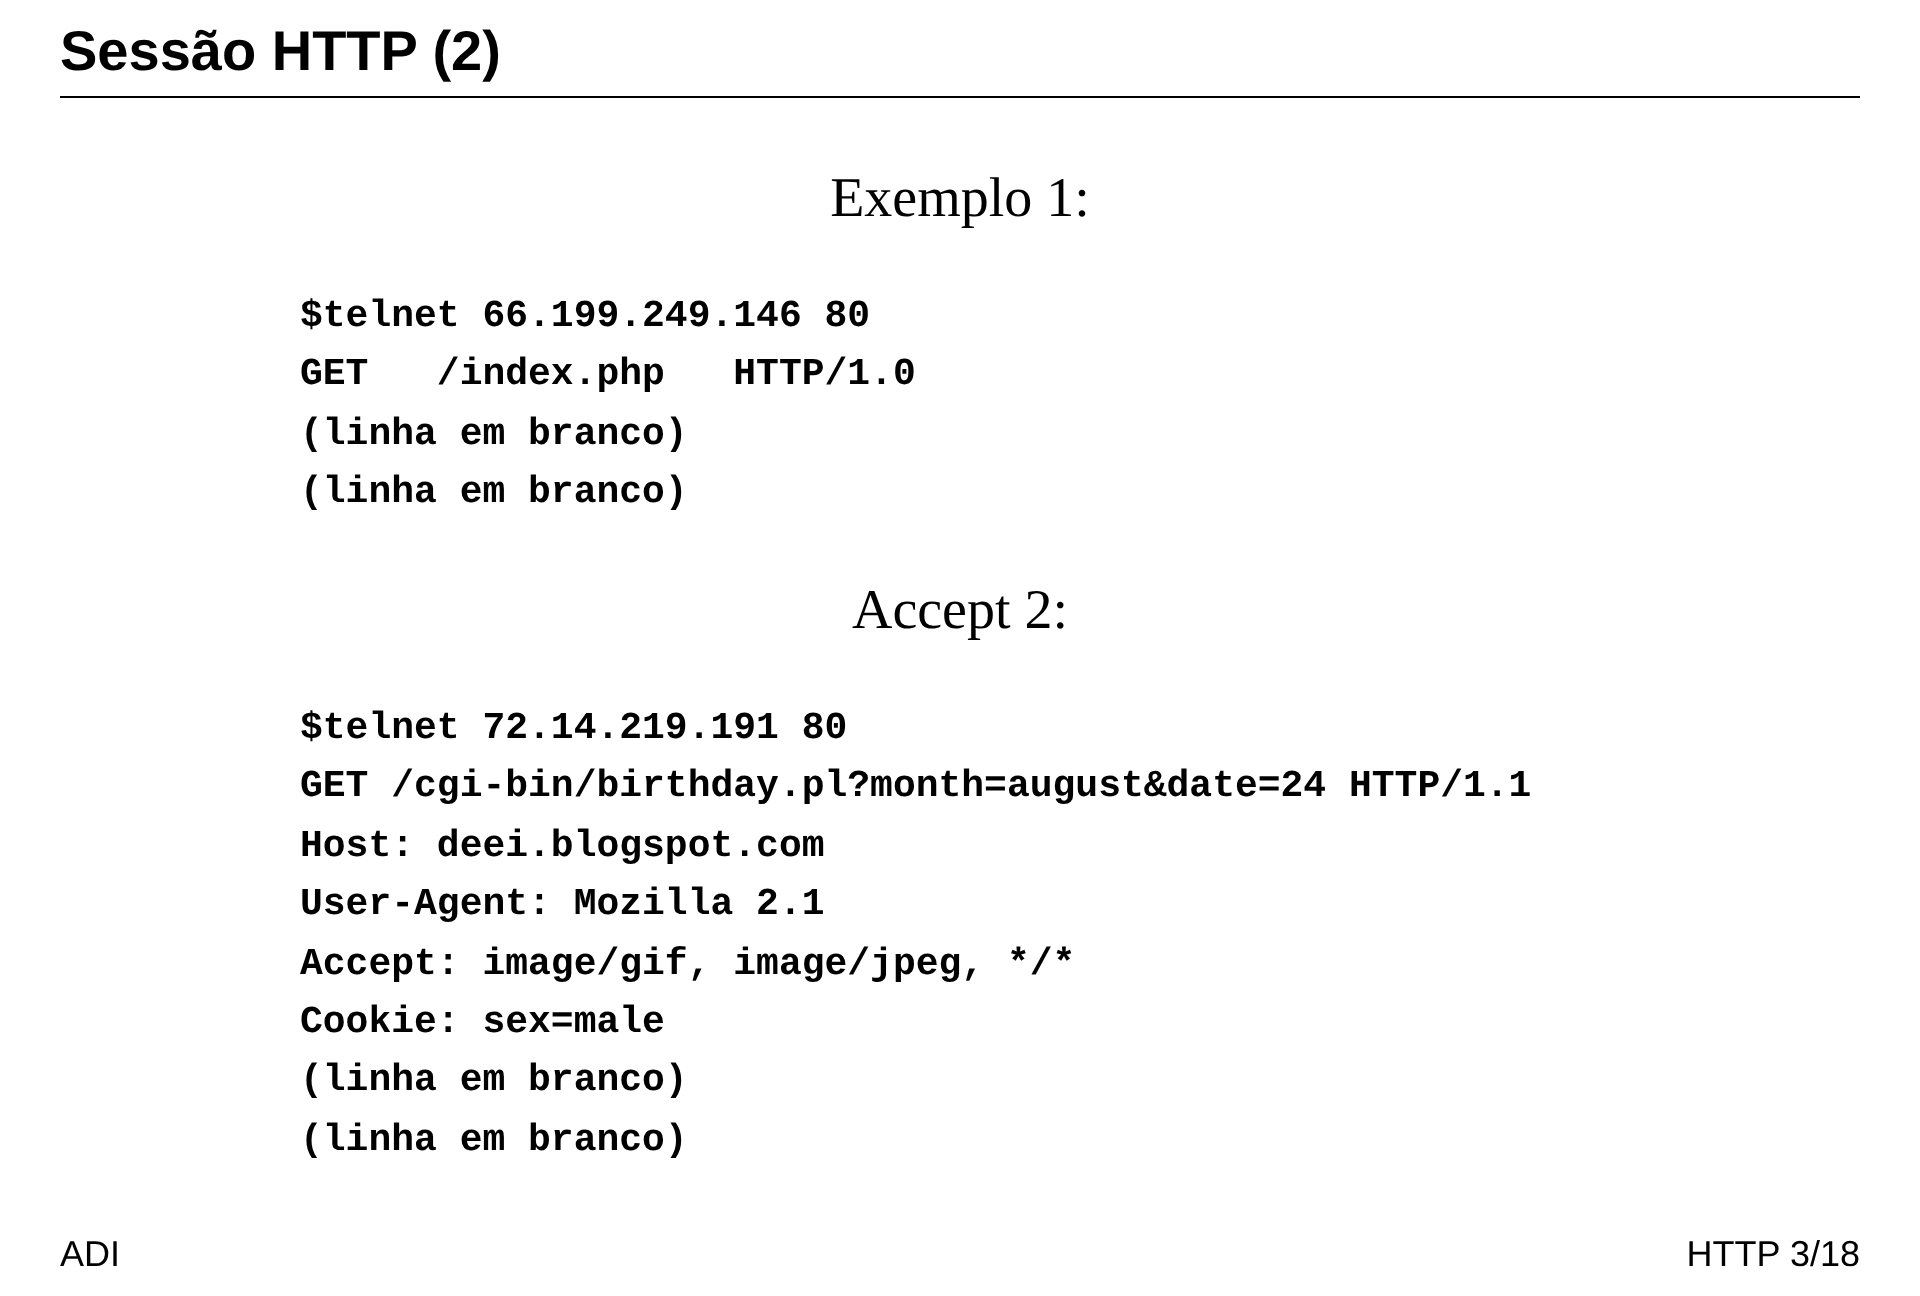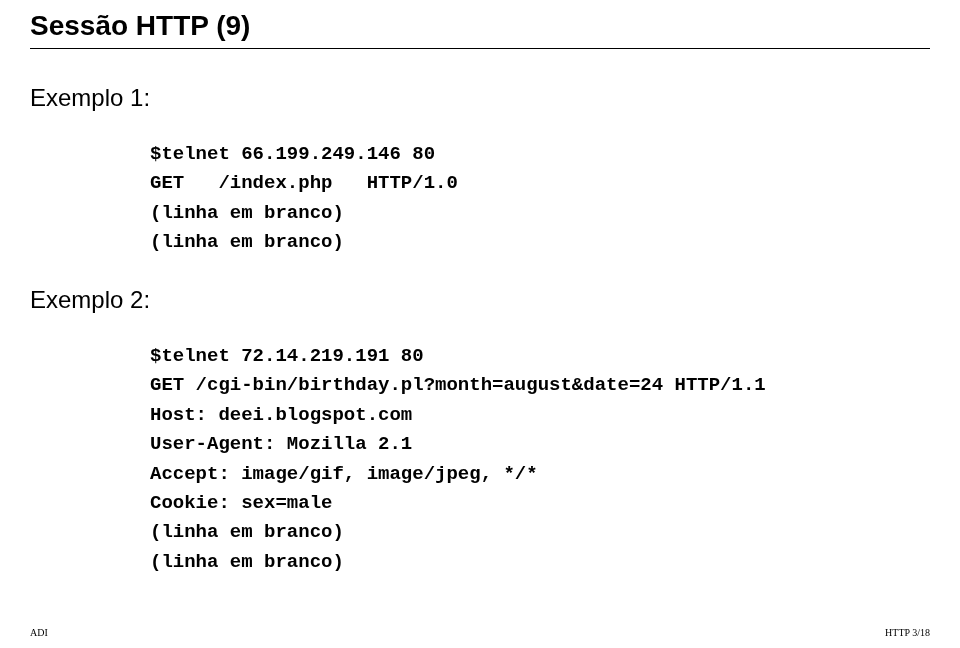--- a/index.html
+++ b/index.html
@@ -20,60 +20,61 @@
       font-size: 28px;
       font-weight: bold;
       margin-bottom: 6px;
     }
     .title-rule {
       border: none;
       border-top: 1px solid #000000;
       margin-bottom: 35px;
     }
     .example-label {
-      font-family: Liberation Sans, sans-serif;
-      font-size: 24px;
+      font-family: Liberation Serif, serif;
+      font-size: 28px;
       margin-bottom: 28px;
+      text-align: center;
     }
     .example2 {
       margin-top: 28px;
     }
     .code-block {
       font-family: "Courier New", Courier, monospace;
       font-size: 19px;
       line-height: 1.55;
       margin-left: 120px;
       white-space: pre;
       margin-bottom: 0;
       font-weight: bold;
     }
     .footer {
       position: absolute;
       bottom: 10px;
       left: 30px;
       right: 30px;
       display: flex;
       justify-content: space-between;
-      font-family: Liberation Serif, serif;
-      font-size: 10px;
+      font-family: Liberation Sans, sans-serif;
+      font-size: 18px;
     }
   </style>
 </head>
 <body>
 
-<h1 class="title">Sessão HTTP (9)</h1>
+<h1 class="title">Sessão HTTP (2)</h1>
 <hr class="title-rule">
 
 <div class="example-label">Exemplo 1:</div>
 <div class="code-block">$telnet 66.199.249.146 80
 GET   /index.php   HTTP/1.0
 (linha em branco)
 (linha em branco)</div>
 
-<div class="example-label example2">Exemplo 2:</div>
+<div class="example-label example2">Accept 2:</div>
 <div class="code-block">$telnet 72.14.219.191 80
 GET /cgi-bin/birthday.pl?month=august&amp;date=24 HTTP/1.1
 Host: deei.blogspot.com
 User-Agent: Mozilla 2.1
 Accept: image/gif, image/jpeg, */*
 Cookie: sex=male
 (linha em branco)
 (linha em branco)</div>
 
 <div class="footer">

